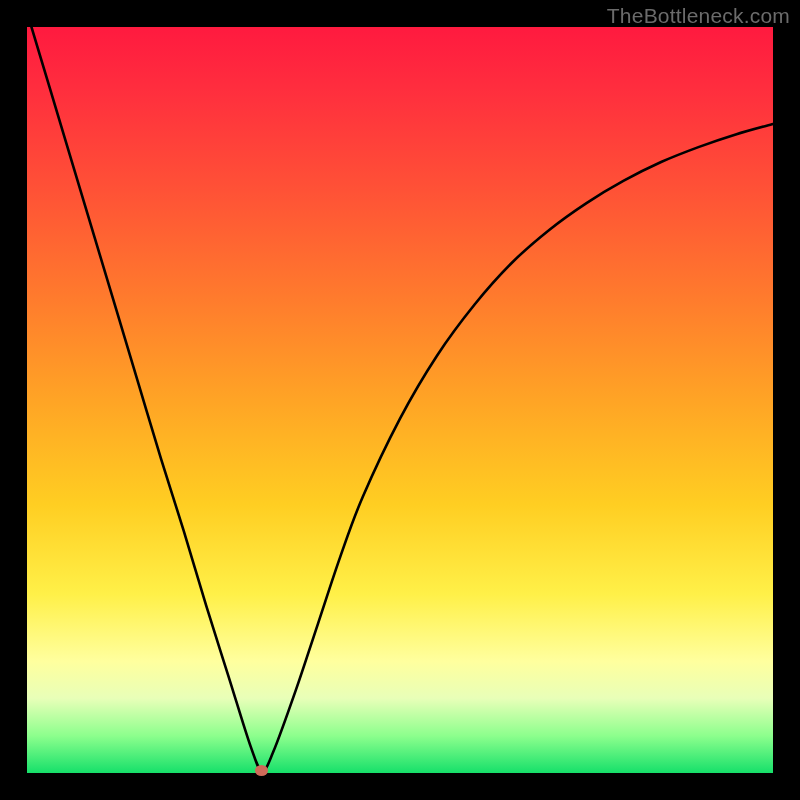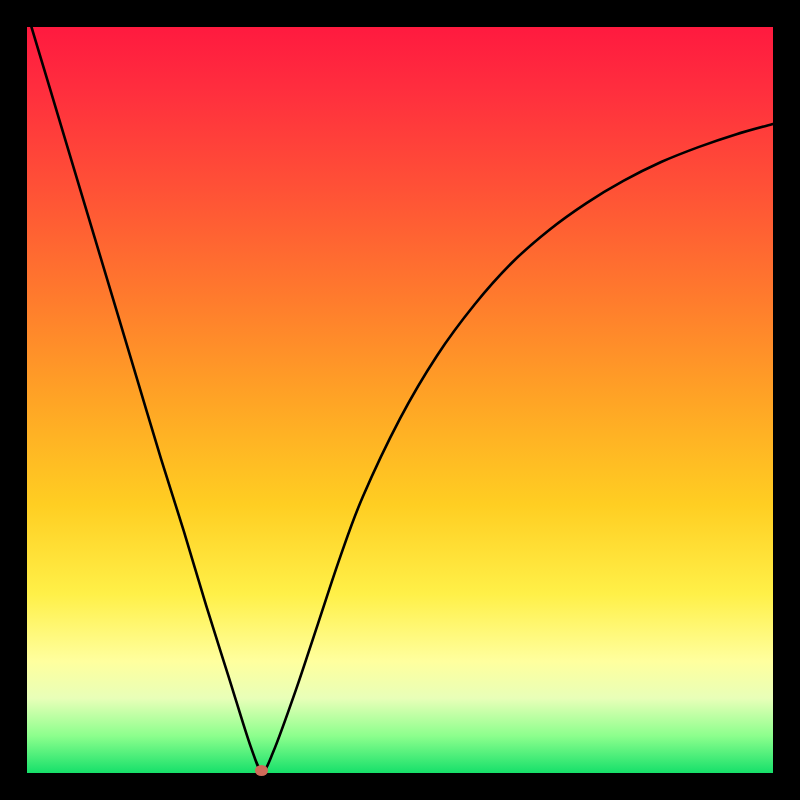--- a/index.html
+++ b/index.html
@@ -69,13 +69,14 @@
 <div class="frame">
   <div class="plot-area">
 
     <svg class="curve" viewBox="0 0 746 746" preserveAspectRatio="none">
       <path id="curve-path" fill="none" stroke="#000" stroke-width="2.6" stroke-linejoin="round" stroke-linecap="round" d="M 0 -14.919999999999959 C 3.73 -2.4866666666666415, 14.919999999999998 34.813333333333276, 22.38 59.67999999999995 C 29.84 84.54666666666662, 37.3 109.41333333333341, 44.76 134.2800000000001 C 52.22 159.14666666666676, 59.68 184.01333333333335, 67.14 208.88 C 74.6 233.74666666666664, 82.06 258.61333333333334, 89.52 283.48 C 96.97999999999999 308.3466666666667, 104.44 333.2133333333333, 111.89999999999999 358.08 C 119.35999999999999 382.94666666666666, 126.82 408.435, 134.28 432.68 C 141.74 456.925, 149.2 479.30499999999995, 156.66 503.54999999999995 C 164.12 527.795, 171.57999999999998 553.905, 179.04 578.15 C 186.5 602.395, 193.96 625.3966666666666, 201.42000000000002 649.02 C 208.88000000000002 672.6433333333333, 218.20499999999998 704.0996666666666, 223.79999999999998 719.89 C 229.39499999999998 735.6803333333334, 231.26 742.8916666666667, 234.99 743.762 C 238.72000000000003 744.6323333333332, 240.585 738.4156666666667, 246.18 725.112 C 251.775 711.8083333333333, 261.1 685.3253333333334, 268.56 663.94 C 276.02 642.5546666666667, 283.48 619.18, 290.94 596.8 C 298.4 574.42, 305.86 550.7966666666667, 313.32 529.6600000000001 C 320.78 508.5233333333334, 325.75333333333333 492.9816666666667, 335.7 469.98 C 345.64666666666665 446.97833333333335, 360.56666666666666 415.27333333333337, 373 391.65000000000003 C 385.43333333333334 368.0266666666667, 397.8666666666667 347.263, 410.3 328.23999999999995 C 422.73333333333335 309.2169999999999, 435.16666666666663 292.9293333333333, 447.59999999999997 277.512 C 460.0333333333333 262.0946666666667, 472.4666666666667 248.16933333333327, 484.90000000000003 235.73599999999993 C 497.33333333333337 223.3026666666666, 509.7666666666666 212.8586666666667, 522.1999999999999 202.91200000000003 C 534.6333333333332 192.96533333333338, 547.0666666666666 184.26200000000006, 559.5 176.05600000000004 C 571.9333333333334 167.85000000000002, 584.3666666666668 160.51433333333327, 596.8000000000001 153.67599999999993 C 609.2333333333333 146.8376666666666, 621.6666666666667 140.62099999999995, 634.1 135.02599999999995 C 646.5333333333333 129.43099999999995, 658.9666666666667 124.70633333333332, 671.4 120.106 C 683.8333333333333 115.50566666666667, 696.2666666666667 111.27833333333331, 708.6999999999999 107.42399999999998 C 721.1333333333332 103.56966666666665, 739.7833333333333 98.72066666666667, 746 96.98000000000002"></path>
     </svg>
 
     <div class="marker" id="min-marker" style="left: 228.49px; top: 737.516px;"></div>
   </div>
 
+  <div class="watermark">TheBottleneck.com</div>
 </div>
 
 </body></html>

